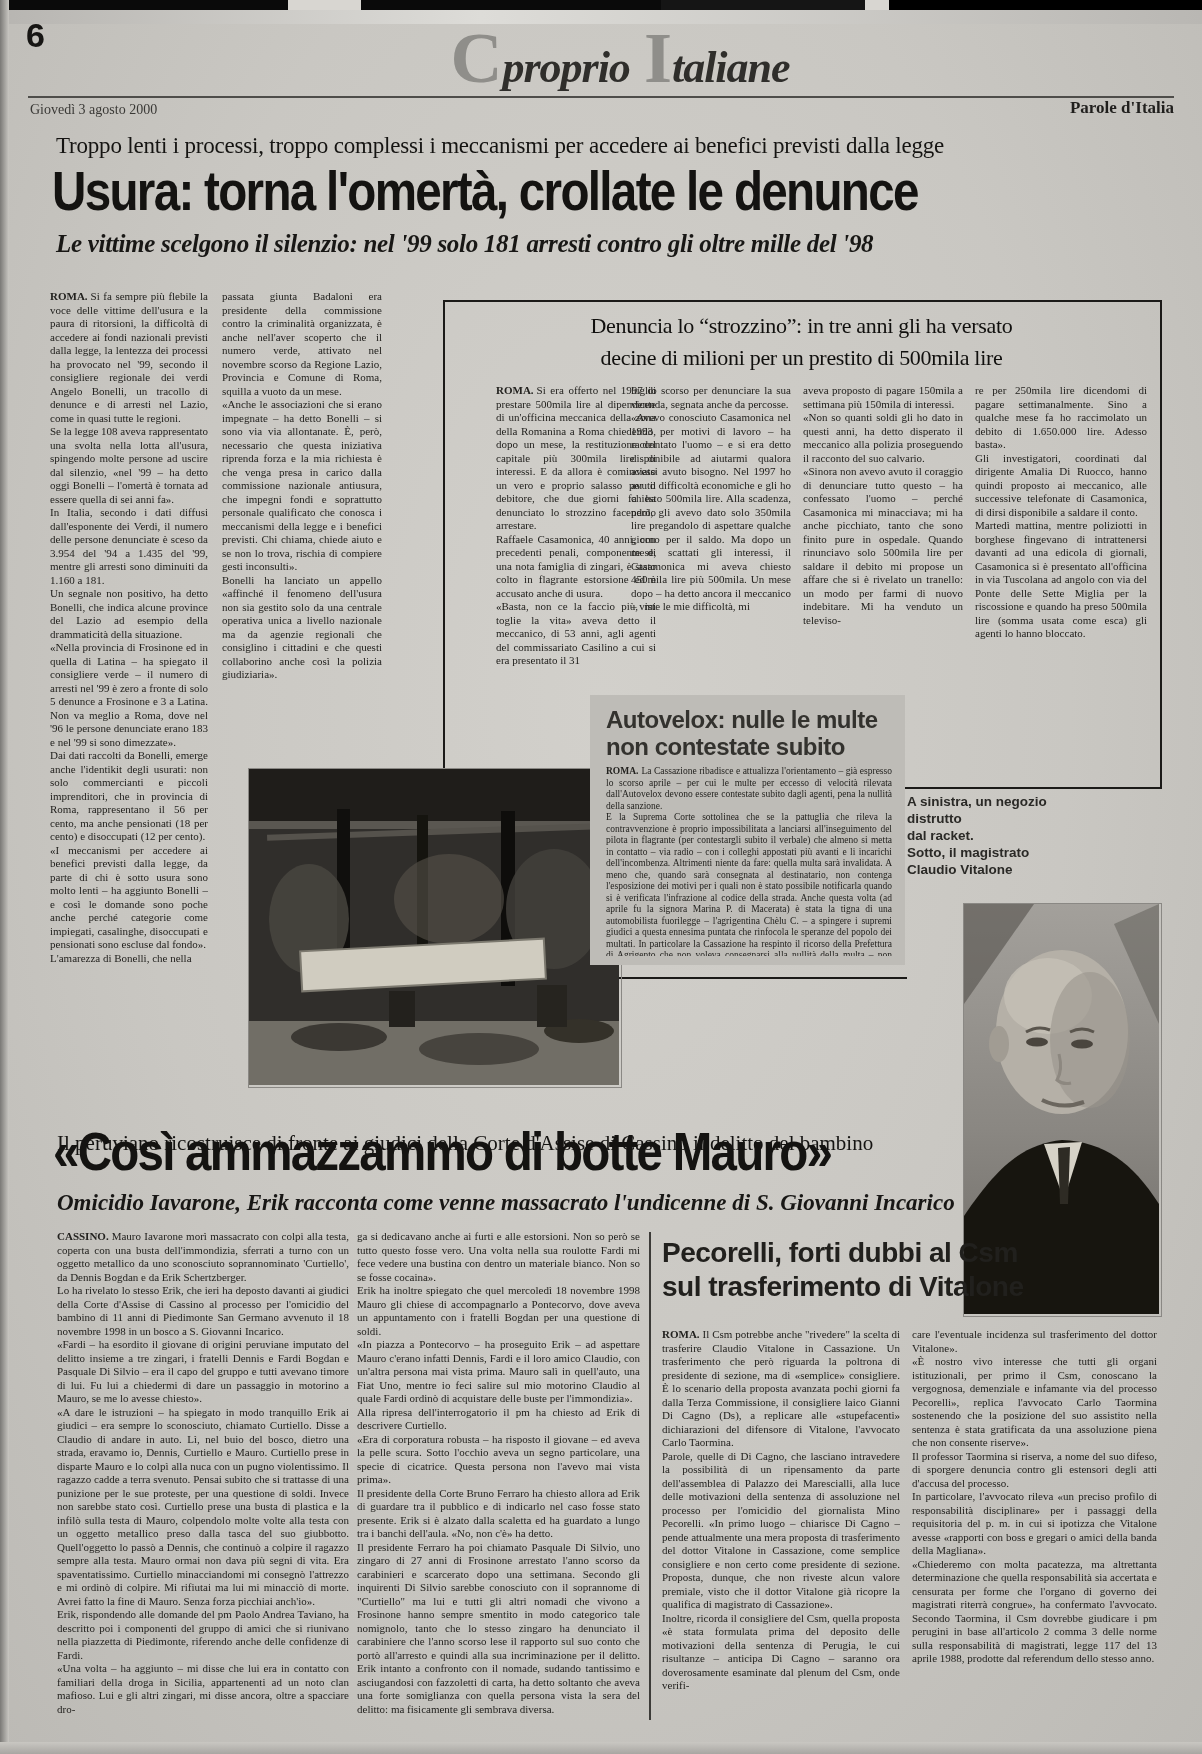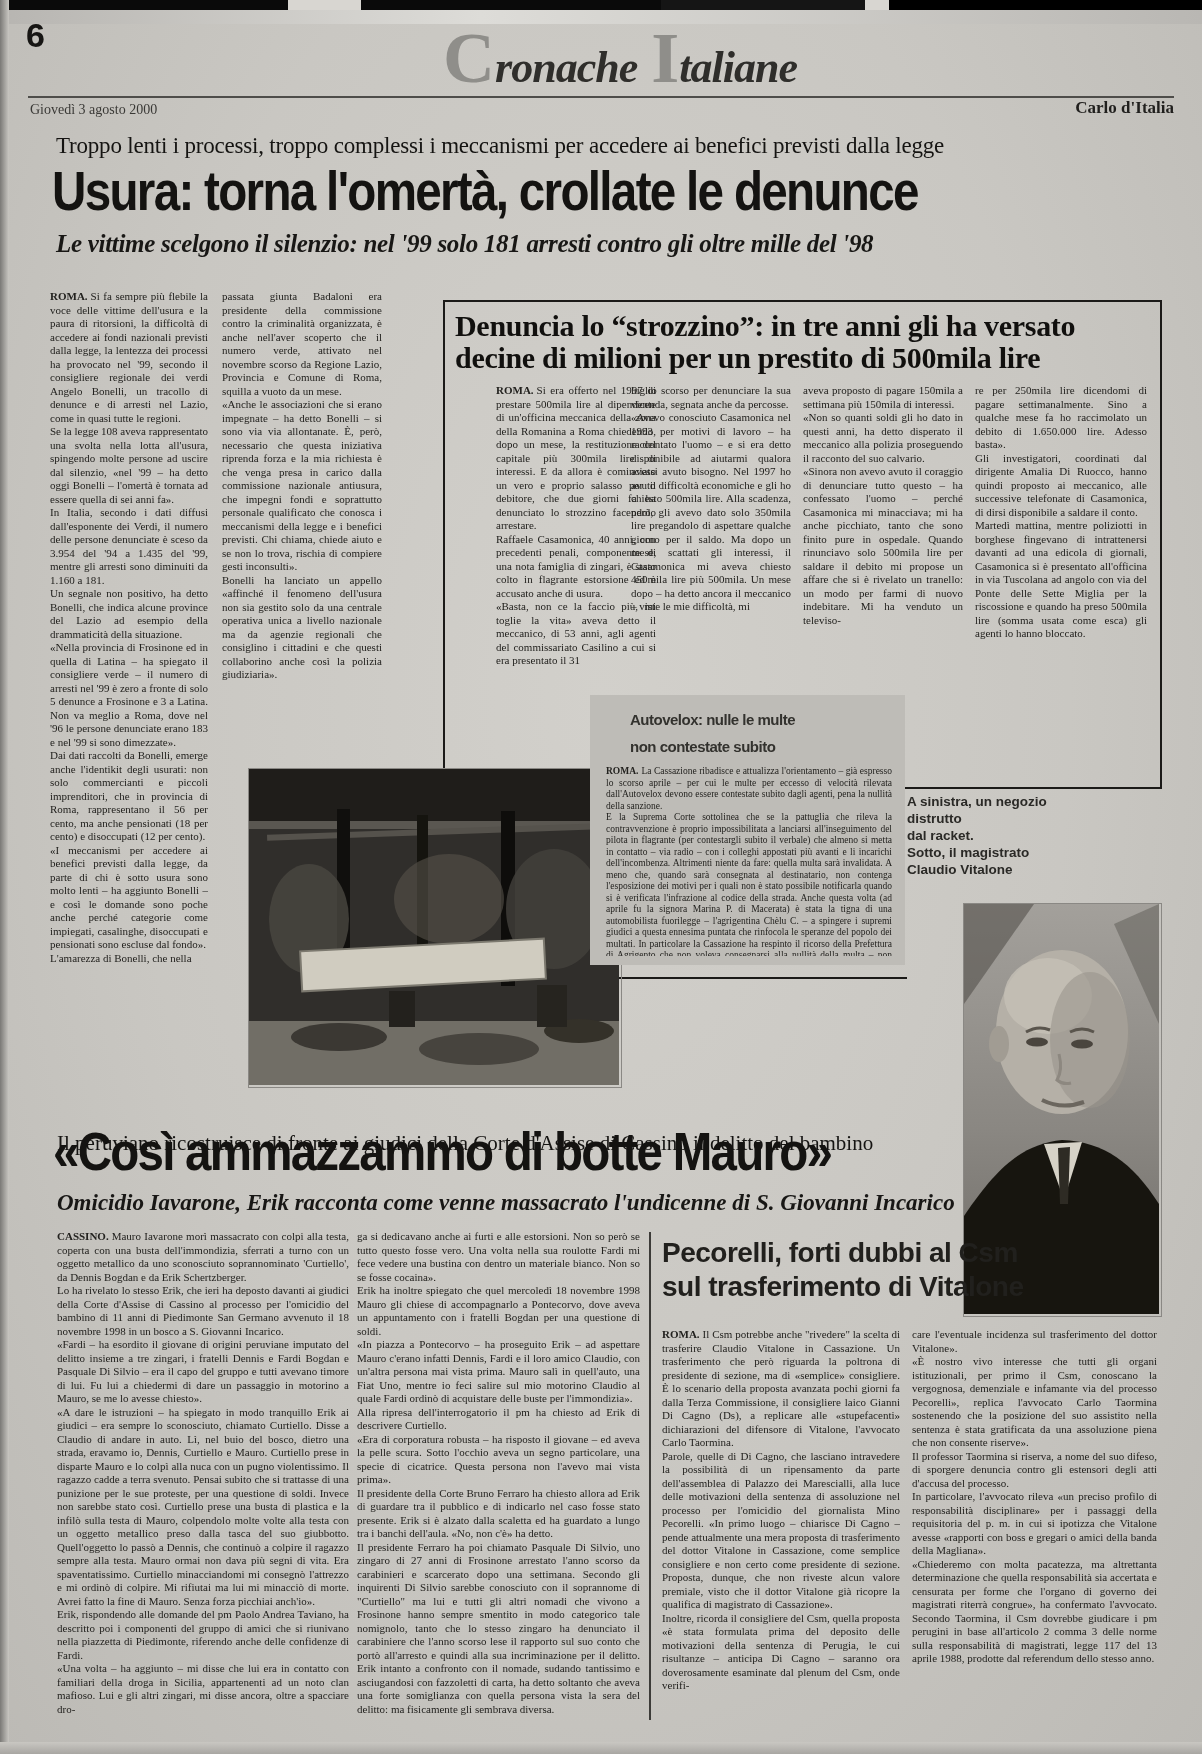--- a/index.html
+++ b/index.html
@@ -28,30 +28,30 @@
              letter-spacing:-2px;color:#141311;transform:scaleX(0.85);transform-origin:left center;white-space:nowrap;}
   .subhead1{left:56px;top:230px;font-size:25px;font-weight:bold;font-style:italic;color:#181715;letter-spacing:-0.3px;white-space:nowrap;}
   
   .body-text{font-size:11px;line-height:13.5px;text-align:justify;white-space:pre-line;color:#23221f;overflow:hidden;}
   .lead{font-weight:bold;margin-right:3px;}
   .c1{left:50px;top:290px;width:158px;height:798px;}
   .c2{left:222px;top:290px;width:160px;height:450px;}
   
   .sbox{left:443px;top:300px;width:715px;height:485px;border:2px solid #1b1a18;}
   .sbox-lower{left:443px;top:785px;width:462px;height:192px;border-left:2px solid #1b1a18;border-bottom:2px solid #1b1a18;}
-  .shead{left:455px;top:310px;width:693px;font-size:30px;line-height:32px;font-weight:bold;
+  .shead{left:455px;top:310px;width:693px;font-size:22px;line-height:32px;font-weight:normal;text-align:center;
          white-space:pre-line;color:#11100e;letter-spacing:-0.3px;}
   .sc1{left:459px;top:384px;width:160px;height:388px;margin-left:37px;}
   .sc2{left:631px;top:384px;width:160px;height:300px;}
   .sc3{left:803px;top:384px;width:160px;height:300px;}
   .sc4{left:975px;top:384px;width:172px;height:388px;}
   
   .apanel{left:590px;top:695px;width:315px;height:270px;background:#bebcb7;}
-  .ahead{left:606px;top:706px;width:290px;font-family:"Liberation Sans",sans-serif;font-weight:bold;font-size:15px;
-         line-height:27px;color:#33322e;white-space:pre-line;letter-spacing:-0.5px;margin-left:24px;}
+  .ahead{left:606px;top:706px;width:290px;font-family:"Liberation Sans",sans-serif;font-weight:bold;font-size:24px;
+         line-height:27px;color:#33322e;white-space:pre-line;letter-spacing:-0.5px;}
   .abody{left:606px;top:766px;width:286px;height:190px;font-size:9.5px;line-height:11.5px;}
   
   .caption{left:907px;top:793px;width:200px;font-family:"Liberation Sans",sans-serif;font-weight:bold;
            font-size:13.5px;line-height:17px;color:#2a2926;white-space:pre-line;}
   .photo-frame{border:1px solid #8a8884;}
   .shop-photo{left:248px;top:768px;width:372px;height:318px;}
   .vitalone-photo{left:963px;top:903px;width:197px;height:412px;}
   
   .kicker2{left:57px;top:1096px;font-size:21px;color:#151412;white-space:nowrap;margin-top:35px;}
   .headline2{left:53px;top:1120px;font-family:"Liberation Sans",sans-serif;font-weight:bold;font-size:54px;
@@ -72,28 +72,28 @@
 <div id="page">
 
   <div class="abs scan-top"></div>
   <div class="abs scan-band"></div>
   <div class="abs scan-left"></div>
   <div class="abs scan-bottom"></div>
 
   <div class="abs pageno">6</div>
   <div class="abs masthead">
     <span class="m-cap">C</span>
-      <span class="m-word">ronache</span>
+      <span class="m-word">proprio</span>
       <span class="m-space"></span>
       <span class="m-cap">I</span>
       <span class="m-word">taliane</span>
   </div>
   <div class="abs rule-head"></div>
   <div class="abs date">Giovedì 3 agosto 2000</div>
-  <div class="abs brand">Carlo d'Italia</div>
+  <div class="abs brand">Parole d'Italia</div>
 
   <div class="abs kicker1">Troppo lenti i processi, troppo complessi i meccanismi per accedere ai benefici previsti dalla legge</div>
   <div class="abs headline1">Usura: torna l'omertà, crollate le denunce</div>
   <div class="abs subhead1">Le vittime scelgono il silenzio: nel '99 solo 181 arresti contro gli oltre mille del '98</div>
   <div class="abs body-text c1"><span class="lead">ROMA.</span><span>Si fa sempre più flebile la voce delle vittime dell'usura e la paura di ritorsioni, la difficoltà di accedere ai fondi nazionali previsti dalla legge, la lentezza dei processi ha provocato nel '99, secondo il consigliere regionale dei verdi Angelo Bonelli, un tracollo di denunce e di arresti nel Lazio, come in quasi tutte le regioni.
 Se la legge 108 aveva rappresentato una svolta nella lotta all'usura, spingendo molte persone ad uscire dal silenzio, «nel '99 – ha detto oggi Bonelli – l'omertà è tornata ad essere quella di sei anni fa».
 In Italia, secondo i dati diffusi dall'esponente dei Verdi, il numero delle persone denunciate è sceso da 3.954 del '94 a 1.435 del '99, mentre gli arresti sono diminuiti da 1.160 a 181.
 Un segnale non positivo, ha detto Bonelli, che indica alcune province del Lazio ad esempio della drammaticità della situazione.
 «Nella provincia di Frosinone ed in quella di Latina – ha spiegato il consigliere verde – il numero di arresti nel '99 è zero a fronte di solo 5 denunce a Frosinone e 3 a Latina. Non va meglio a Roma, dove nel '96 le persone denunciate erano 183 e nel '99 si sono dimezzate».
 Dai dati raccolti da Bonelli, emerge anche l'identikit degli usurati: non solo commercianti e piccoli imprenditori, che in provincia di Roma, rappresentano il 56 per cento, ma anche pensionati (18 per cento) e disoccupati (12 per cento).

